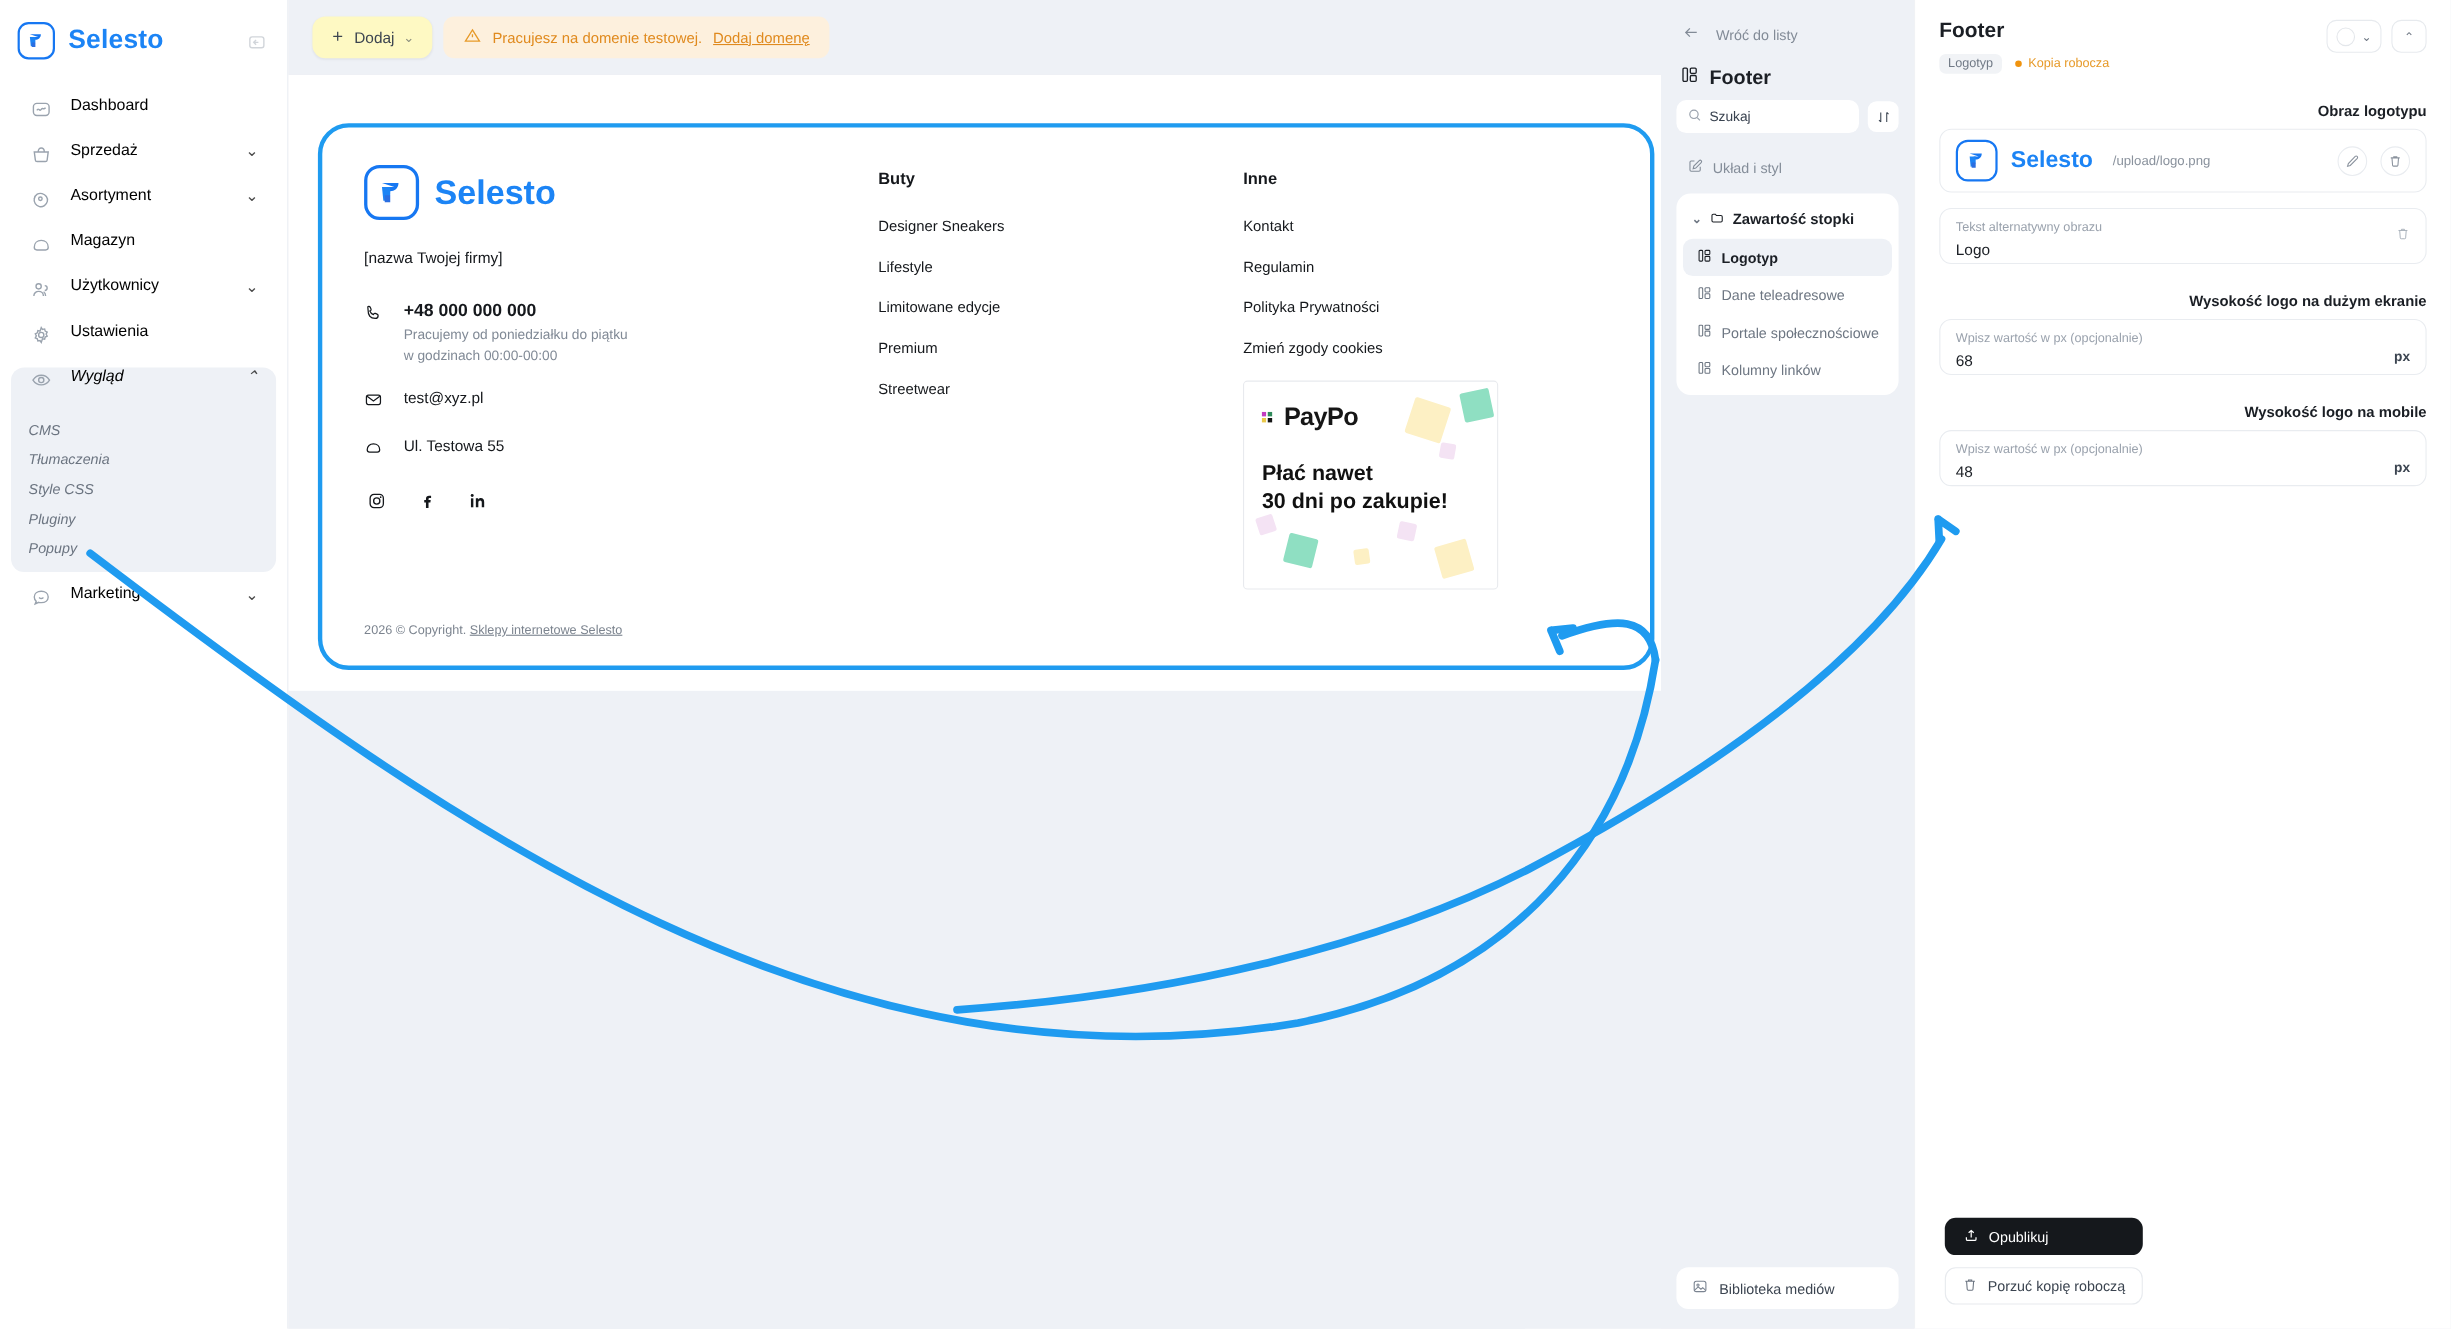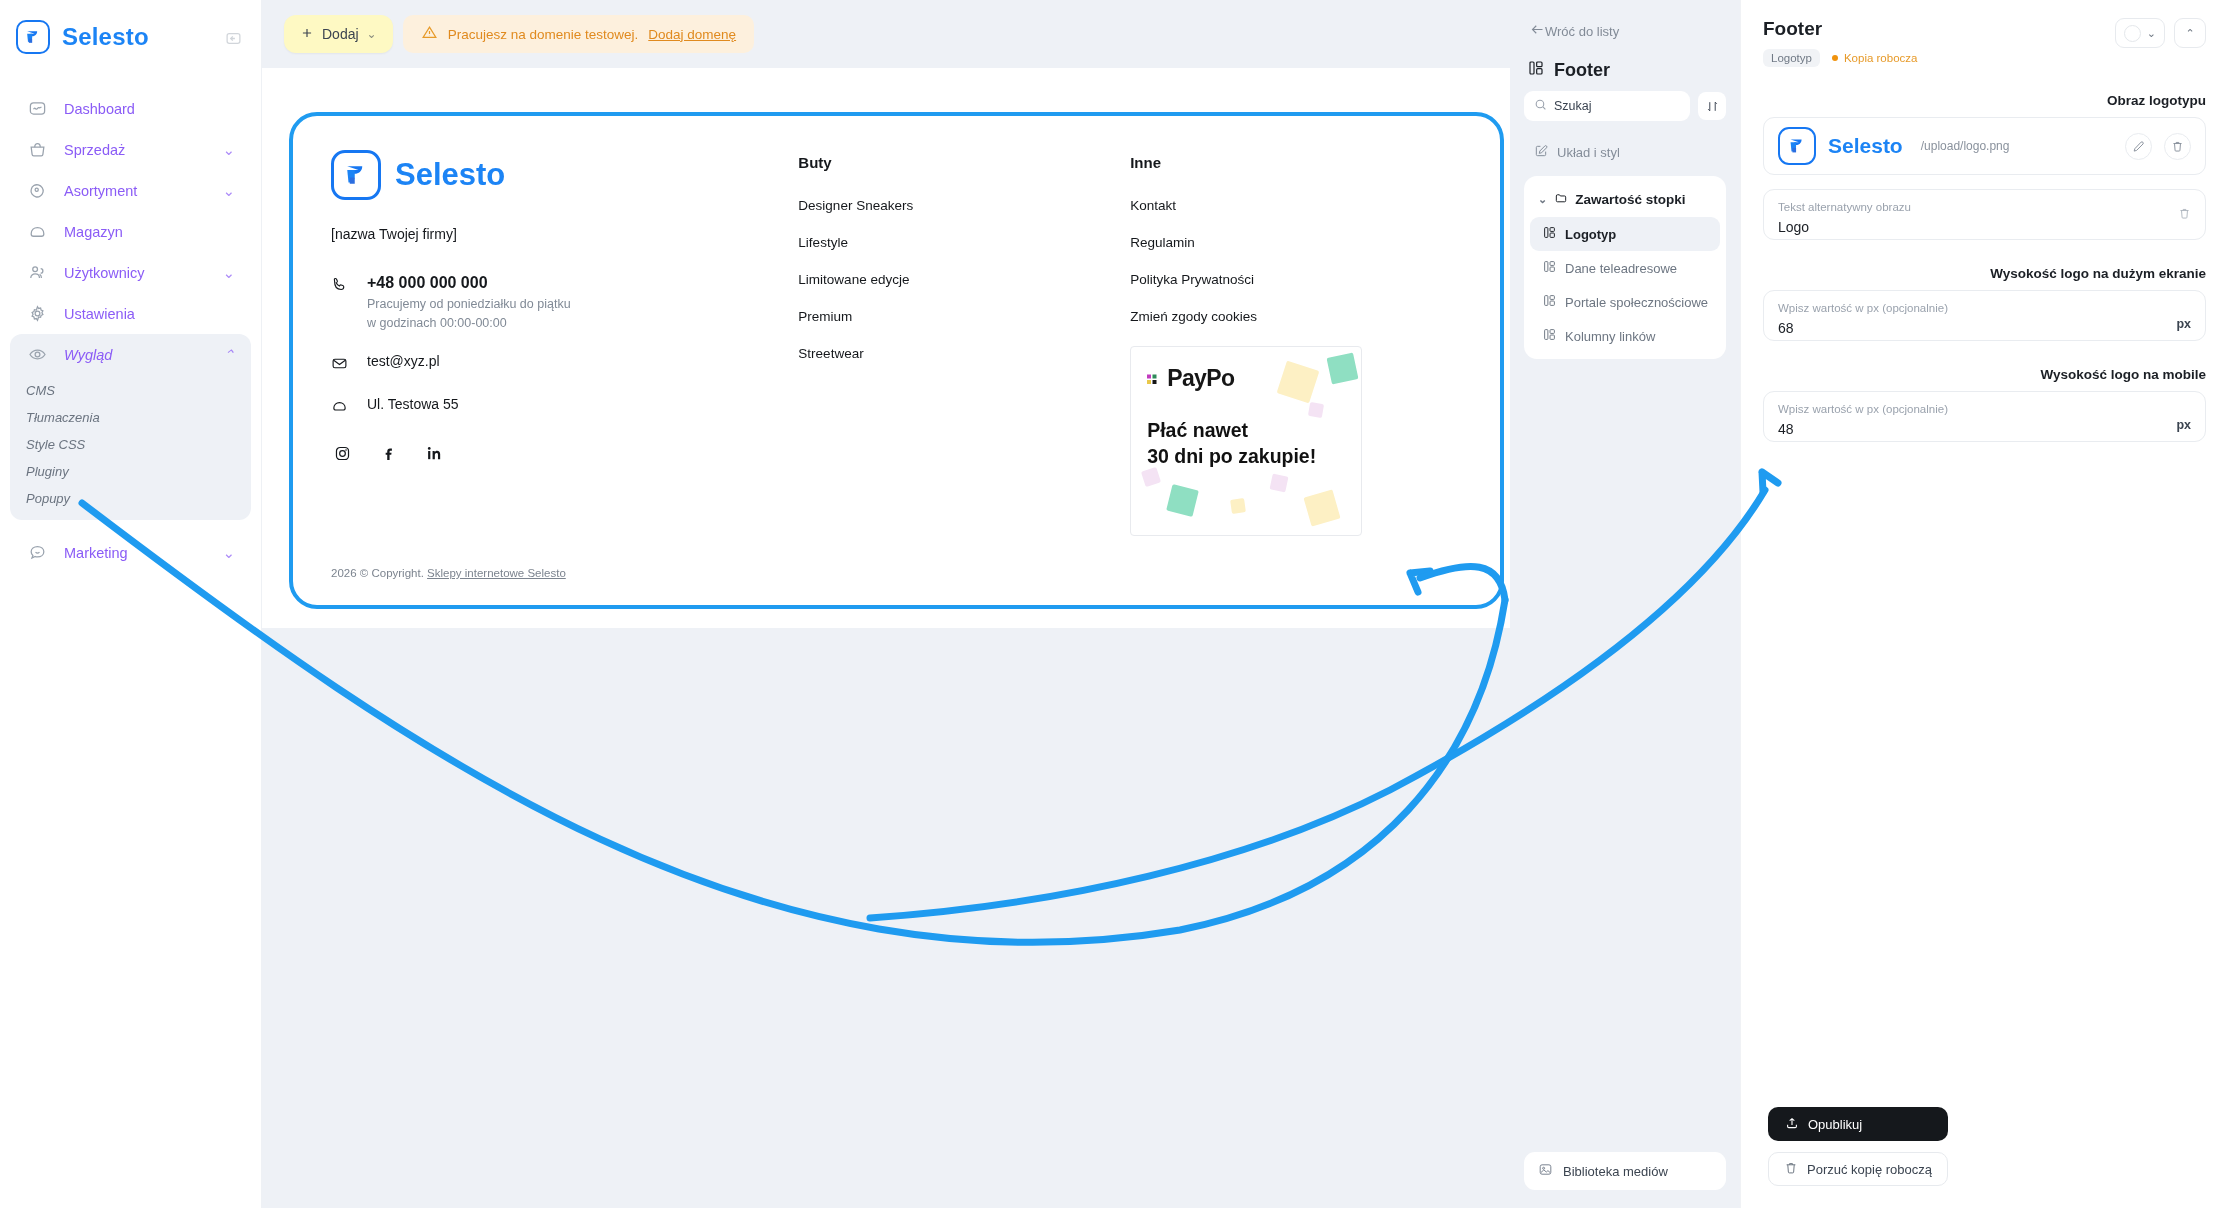--- a/index.html
+++ b/index.html
@@ -21,22 +21,22 @@
     width:34px; height:34px; border-radius:10px; border:2px solid #1677f2;
     background:#fff; display:flex; align-items:center; justify-content:center; flex:0 0 auto;
   }
   .brand-name { font-size:24px; font-weight:700; color:#1c84f5; letter-spacing:.2px; }
   .collapse-btn {
     position:absolute; right:18px; top:28px; width:20px; height:20px;
     display:flex; align-items:center; justify-content:center; cursor:pointer; opacity:.45;
   }
   .nav { margin-top:14px; }
   .nav-item {
-    display:flex; align-items:center; height:41px; padding:0 16px; gap:16px;
-    color:#8b5cf6; font-size:14.5px; cursor:pointer; border-radius:10px;
+    display:flex; height:41px; padding:0 16px; gap:16px;
+    color:#000000; font-size:14.5px; cursor:pointer; border-radius:10px;
     margin:0 10px;
   }
   .nav-item .ni-ico { width:22px; height:22px; flex:0 0 auto; display:flex; align-items:center; justify-content:center; color:#9aa3ae; }
   .nav-item .ni-label { flex:1 1 auto; }
   .nav-item .ni-caret { opacity:.7; }
   .nav-group-active { background:#eef1f6; border-radius:12px; margin:0 10px; padding-bottom:8px;font-style:italic; }
   .nav-group-active > .nav-item { margin:0; background:transparent; }
   .nav-sub { padding:2px 0 0 16px; }
   .nav-sub-item { font-size:13px; color:#6b7480; padding:6px 0 6px 0; cursor:pointer; }
 
@@ -102,21 +102,21 @@
   .paypo-logo { display:flex; align-items:center; gap:5px; position:relative; z-index:2; }
   .paypo-word { font-size:23px; font-weight:800; color:#161616; letter-spacing:-.6px; }
   .paypo-txt { position:relative; z-index:2; margin-top:26px; font-size:19.5px; font-weight:800; color:#111; line-height:1.32; }
   .conf { position:absolute; border-radius:2px; }
 
   
   .mid-panel {
     position:absolute; left:1510px; top:0; width:230px; height:1208px;
     background:#eef1f6; z-index:8; padding:18px 14px 0 14px;
   }
-  .back-row { display:flex; align-items:center; gap:0; font-size:13px; color:#828b97; cursor:pointer; padding:4px 6px; }
+  .back-row { display:flex; align-items:center; gap:15px; font-size:13px; color:#828b97; cursor:pointer; padding:4px 6px; }
   .mid-title { display:flex; align-items:center; gap:10px; margin:16px 0 10px 4px; font-size:18px; font-weight:700; color:#1b1f25; }
   .search-row { display:flex; gap:8px; align-items:center; }
   .search-box {
     flex:1 1 auto; height:30px; background:#fff; border-radius:9px; display:flex; align-items:center;
     gap:7px; padding:0 10px; font-size:12.5px; color:#3a4350;
   }
   .sort-btn { width:28px; height:28px; background:#fff; border-radius:8px; display:flex; align-items:center; justify-content:center; cursor:pointer; }
   .mid-list { margin-top:14px; }
   .ml-item { display:flex; align-items:center; gap:9px; padding:9px 10px; font-size:13px; color:#848d99; cursor:pointer; border-radius:9px; }
   .ml-card { background:#fff; border-radius:13px; padding:6px; margin-top:6px; }

